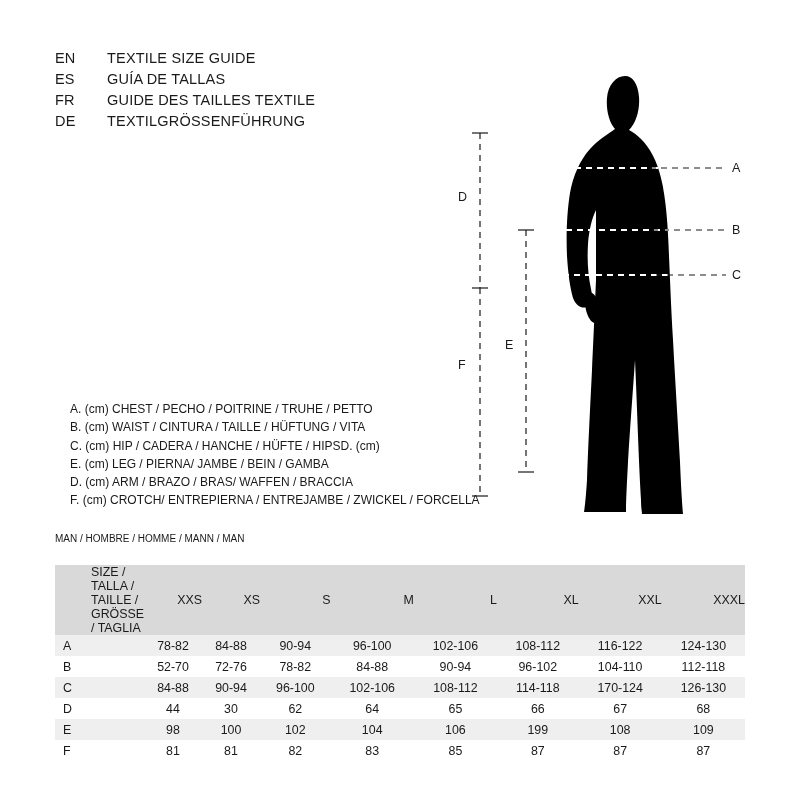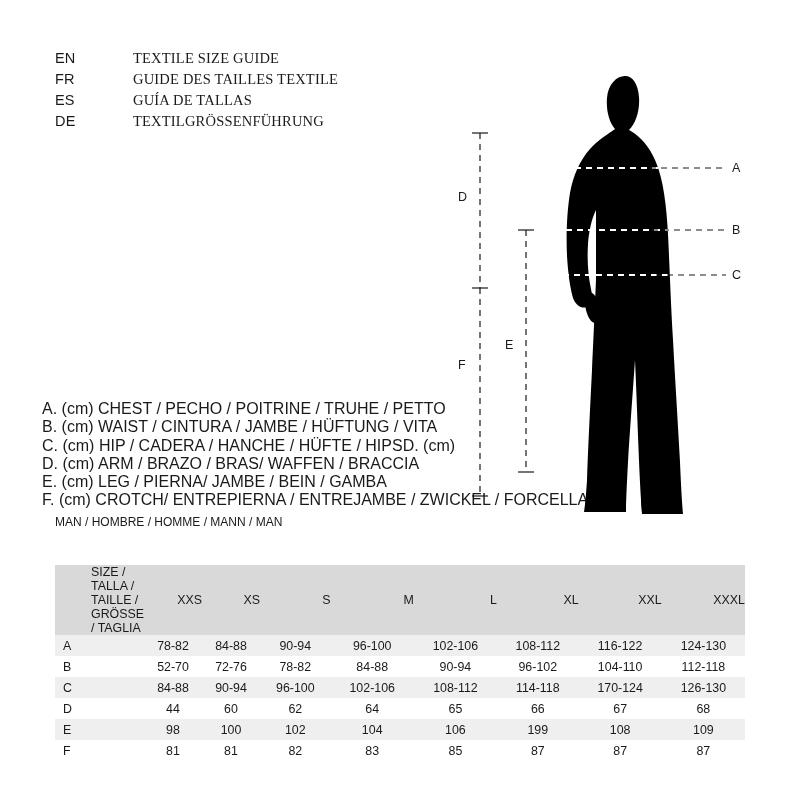--- a/index.html
+++ b/index.html
@@ -20,33 +20,32 @@
   .titles {
     position: absolute;
     left: 55px; top: 50px;
     font-size: 14.5px;
     letter-spacing: 0.2px;
   }
   .title-row {
     display: flex;
     height: 21px;
     align-items: baseline;
-    gap: 26px;
   }
   .title-lang {
     width: 52px;
     flex: 0 0 52px;
   }
-  .title-text { white-space: nowrap; font-family: Liberation Serif, serif; }
+  .title-text { white-space: nowrap; }
 
   
   .legend {
     position: absolute;
-    left: 42px; top: 400px;
-    font-size: 16px;
+    left: 70px; top: 400px;
+    font-size: 12px;
     line-height: 18.3px;
   }
   .legend div { white-space: nowrap; }
 
   
   .figure {
     position: absolute;
     left: 430px; top: 30px;
     width: 340px; height: 520px;
   }
@@ -89,54 +88,54 @@
   }
   table.size-table tbody tr:nth-child(odd) { background: #efefef; }
   table.size-table tbody tr:nth-child(even) { background: #ffffff; }
   table.size-table td.rowlabel {
     text-align: left;
     padding-left: 8px;
     width: 48px;
   }
   .gender {
     position: absolute;
-    left: 55px; top: 515px;
-    font-size: 12px;
+    left: 55px; top: 533px;
+    font-size: 10px;
   }
 </style>
 </head>
 <body>
 
 <div class="page">
 
   <div class="titles">
     <div class="title-row">
       <span class="title-lang">EN</span>
       <span class="title-text">TEXTILE SIZE GUIDE</span>
     </div>
     <div class="title-row">
+      <span class="title-lang">ES</span>
+      <span class="title-text">GUÍA DE TALLAS</span>
+    </div>
+    <div class="title-row">
       <span class="title-lang">FR</span>
       <span class="title-text">GUIDE DES TAILLES TEXTILE</span>
     </div>
     <div class="title-row">
-      <span class="title-lang">ES</span>
-      <span class="title-text">GUÍA DE TALLAS</span>
-    </div>
-    <div class="title-row">
       <span class="title-lang">DE</span>
       <span class="title-text">TEXTILGRÖSSENFÜHRUNG</span>
     </div>
   </div>
 
   <div class="legend">
     <div>A. (cm) CHEST / PECHO / POITRINE / TRUHE / PETTO</div>
-    <div>B. (cm) WAIST / CINTURA / JAMBE / HÜFTUNG / VITA</div>
+    <div>B. (cm) WAIST / CINTURA / TAILLE / HÜFTUNG / VITA</div>
     <div>C. (cm) HIP / CADERA / HANCHE / HÜFTE / HIPSD. (cm)</div>
+    <div>E. (cm) LEG / PIERNA/ JAMBE / BEIN / GAMBA</div>
     <div>D. (cm) ARM / BRAZO / BRAS/ WAFFEN / BRACCIA</div>
-    <div>E. (cm) LEG / PIERNA/ JAMBE / BEIN / GAMBA</div>
     <div>F. (cm) CROTCH/ ENTREPIERNA / ENTREJAMBE / ZWICKEL / FORCELLA</div>
   </div>
 
   <div class="gender">MAN / HOMBRE / HOMME / MANN / MAN</div>
 
   <div class="figure">
     <svg width="340" height="520" viewBox="0 0 340 520">
 
       <path fill="#000000" d="
         M 195,46
@@ -251,21 +250,21 @@
           <td>96-100</td>
           <td>102-106</td>
           <td>108-112</td>
           <td>114-118</td>
           <td>170-124</td>
           <td>126-130</td>
         </tr>
         <tr>
           <td class="rowlabel">D</td>
           <td>44</td>
-          <td>60</td>
+          <td>30</td>
           <td>62</td>
           <td>64</td>
           <td>65</td>
           <td>66</td>
           <td>67</td>
           <td>68</td>
         </tr>
         <tr>
           <td class="rowlabel">E</td>
           <td>98</td>

